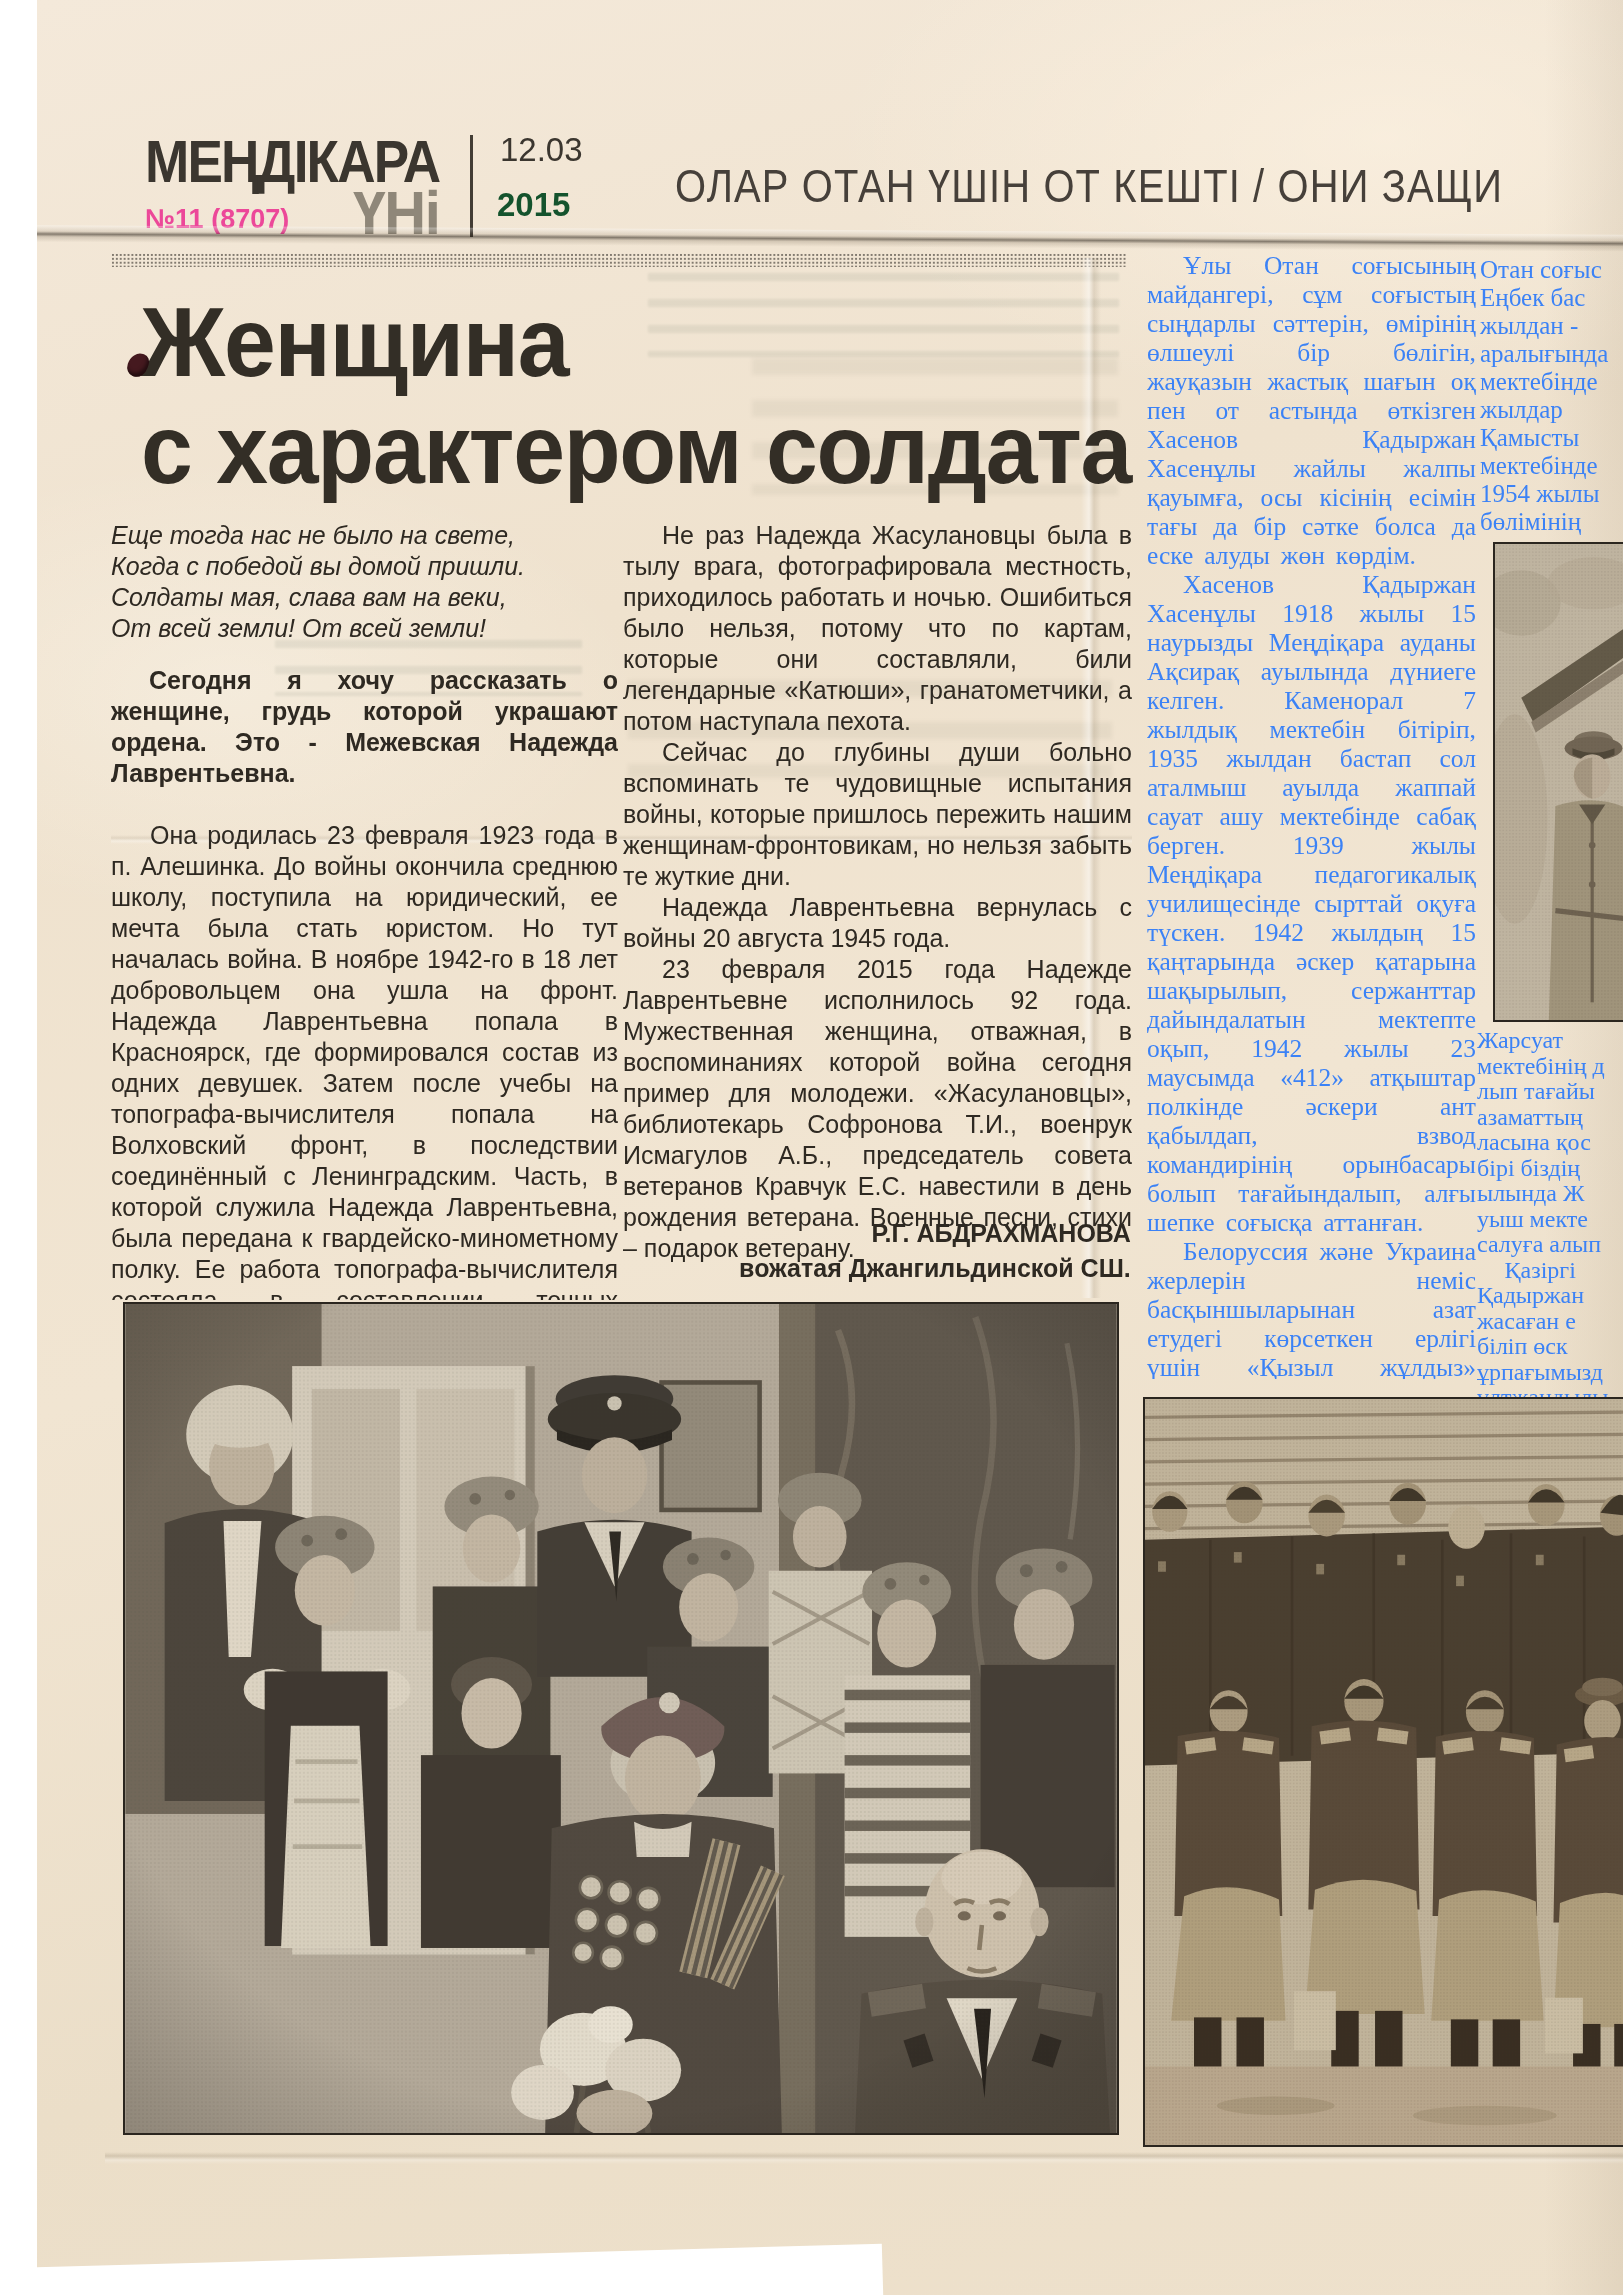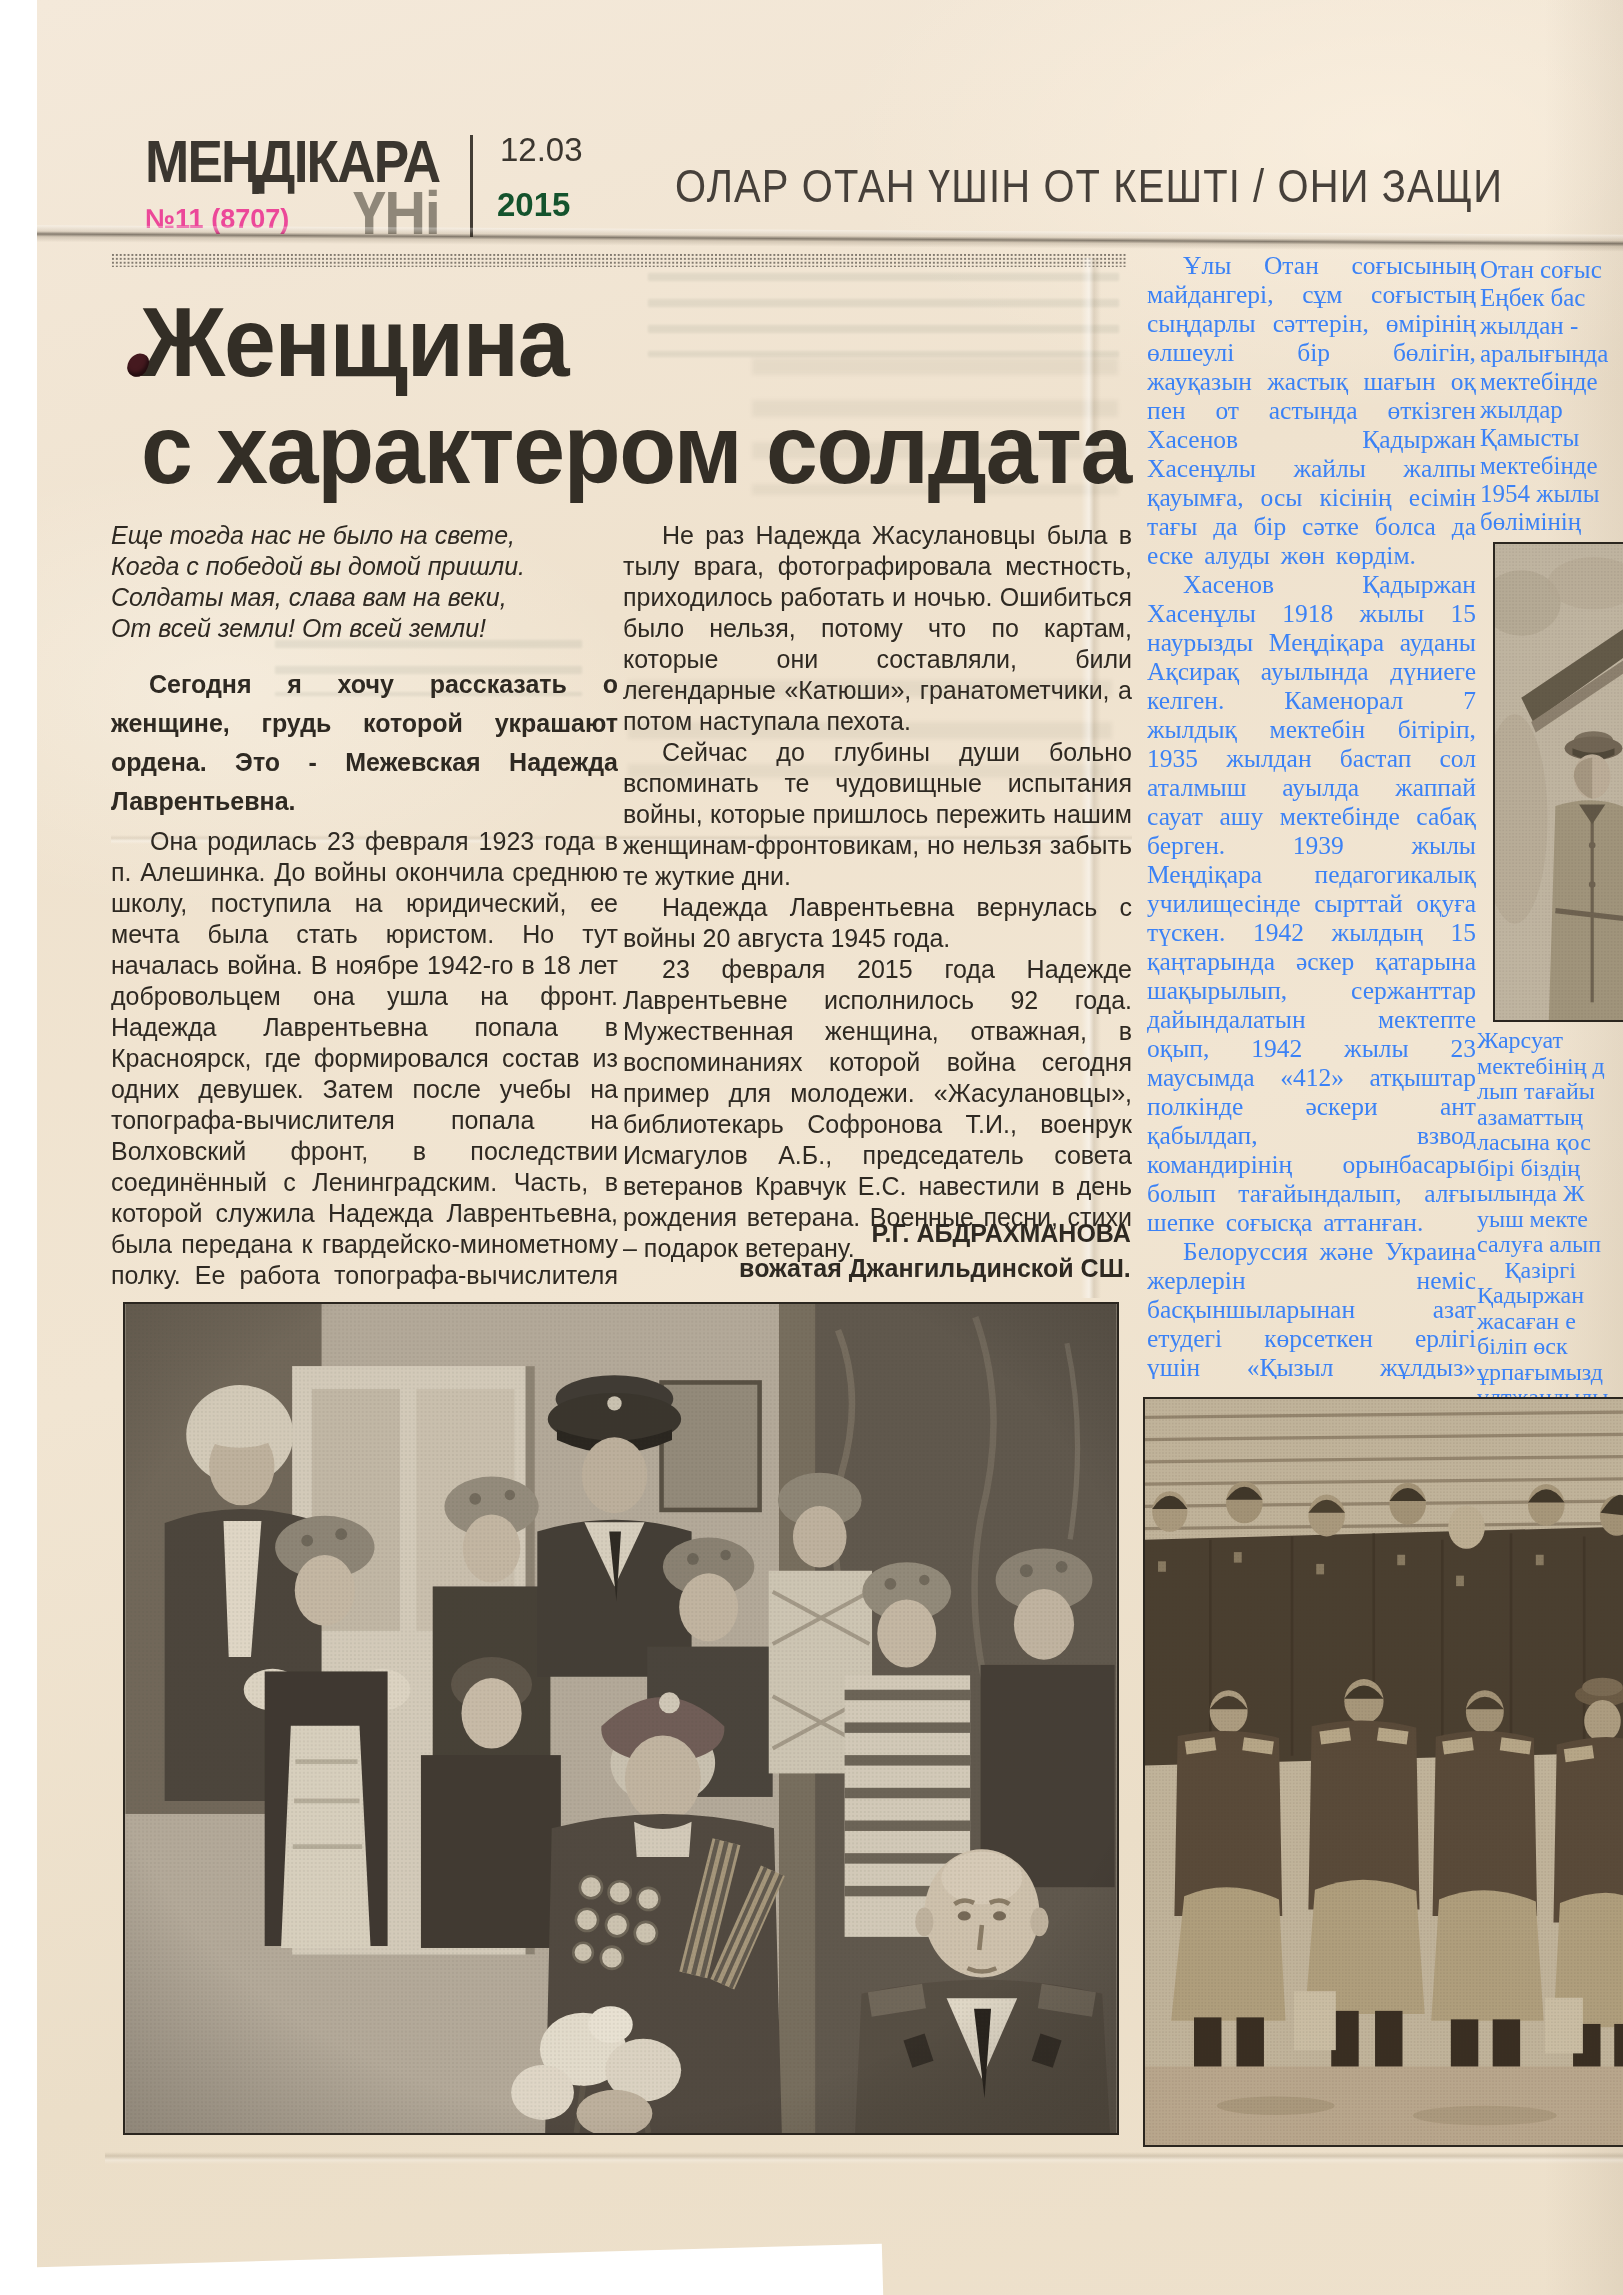--- a/index.html
+++ b/index.html
@@ -41,21 +41,21 @@
     background-image:radial-gradient(circle,#6e675d 1px,rgba(0,0,0,0) 1.2px);background-size:3.9px 3.9px;}
   
   .title{left:141px;top:289px;width:994px;font-weight:bold;color:#332e26;
     font-size:98px;line-height:107px;letter-spacing:-1.3px;transform:scaleX(.95);transform-origin:left top;white-space:nowrap;}
   .ink-blob{left:128px;top:353px;width:19.6px;height:23.6px;background:#45191f;
     border-radius:62% 38% 55% 45%;transform:rotate(18deg);box-shadow:inset -2.6px -3.3px 3.9px rgba(0,0,0,.5);}
   .col{color:#2e2922;font-size:25px;line-height:31px;text-align:justify;}
   .col1{left:111px;top:520px;width:507px;height:780px;overflow:hidden;}
   .col2{left:623px;top:520px;width:509px;height:780px;overflow:hidden;}
   .epigraph{font-style:italic;line-height:31px;padding-right:5.2px;margin-bottom:21px;}
-  .lead{font-weight:bold;text-indent:38px;margin-bottom:5px;line-height:39px;}
+  .lead{font-weight:bold;text-indent:38px;margin-bottom:31px;line-height:31px;}
   .para{text-indent:39px;margin:0 0 0 0;}
   .sig{position:absolute;right:1.3px;bottom:14.4px;text-align:right;font-weight:bold;line-height:35px;white-space:nowrap;}
   
   .kz{font-family:"Liberation Serif","DejaVu Serif",serif;color:#3b82f6;}
   .col3{left:1147px;top:251px;width:329px;height:1128px;overflow:hidden;
     font-size:25.5px;line-height:29px;text-align:justify;word-spacing:4.6px;}
   .col3 .kz-para{text-indent:36px;}
   .col4a{left:1480px;top:256px;width:150px;font-size:25px;line-height:28px;}
   .col4b{left:1477px;top:1028px;width:152px;font-size:24px;line-height:25.5px;}
   .kz-line{white-space:nowrap;overflow:visible;}

